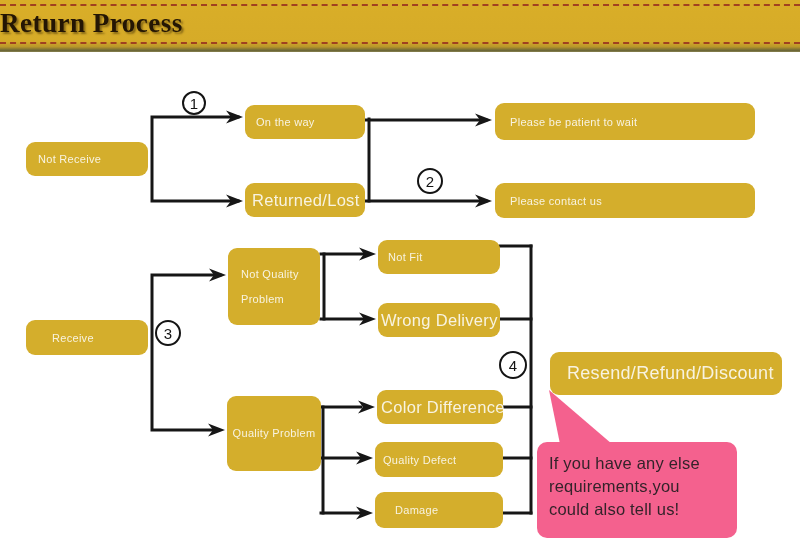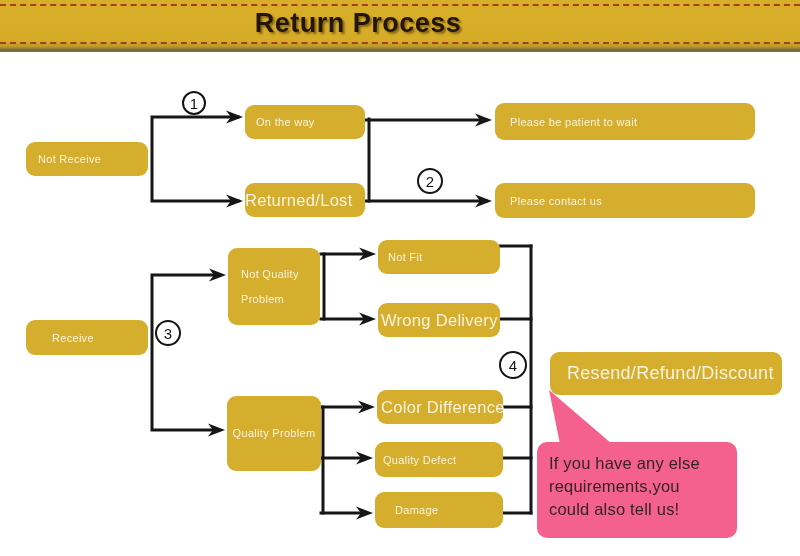--- a/index.html
+++ b/index.html
@@ -12,40 +12,40 @@
     position:absolute;left:0;top:0;width:800px;height:52px;
     background:linear-gradient(to bottom,#d9ae28 0%,#d6ab28 80%,#b9972a 90%,#6b6636 97%,#8a8352 100%);
   }
   .banner-dash{
     position:absolute;left:0;width:800px;height:0;
     border-top:2px dashed #9b3620;opacity:.9;
   }
   .banner-dash.top{top:4px;}
   .banner-dash.bottom{top:42px;}
   #banner-title{
-    position:absolute;left:0;top:8px;width:716px;text-align:center;
-    font-family:Liberation Sans, sans-serif;font-weight:bold;font-size:27px;
+    position:absolute;left:0;top:8px;width:716px;text-align:left;
+    font-family:Liberation Serif, serif;font-weight:bold;font-size:27px;
     color:#241604;text-shadow:2px 2px 2px rgba(70,50,8,.55);
     letter-spacing:.5px;
   }
   
   #wires{position:absolute;left:0;top:0;width:800px;height:556px;}
   #wires path{fill:none;stroke:#161616;stroke-width:3;stroke-linecap:square;}
   #wires polygon.head{fill:#161616;stroke:none;}
   #wires polygon.tail{fill:#f4618e;stroke:none;}
   
   .node{
     position:absolute;background:#d4ae2c;border-radius:9px;
     color:#f8f3e0;font-size:11px;letter-spacing:.3px;
     display:flex;align-items:center;white-space:nowrap;
     box-sizing:border-box;
   }
   .n-not-receive{left:26px;top:142px;width:122px;height:34px;padding-left:12px;}
   .n-on-the-way{left:245px;top:105px;width:120px;height:34px;padding-left:11px;}
-  .n-returned-lost{left:245px;top:183px;width:120px;height:34px;font-size:16.5px;}
+  .n-returned-lost{left:245px;top:183px;width:120px;height:34px;padding-left:7px;font-size:16.5px;}
   .n-please-wait{left:495px;top:103px;width:260px;height:37px;padding-left:15px;}
   .n-please-contact{left:495px;top:183px;width:260px;height:35px;padding-left:15px;}
   .n-receive{left:26px;top:320px;width:122px;height:35px;padding-left:26px;}
   .n-not-quality-problem{
     left:228px;top:248px;width:92px;height:77px;padding-left:13px;
     white-space:normal;line-height:25px;align-items:center;
   }
   .n-quality-problem{
     left:227px;top:396px;width:94px;height:75px;
     white-space:normal;line-height:25px;justify-content:center;text-align:center;

